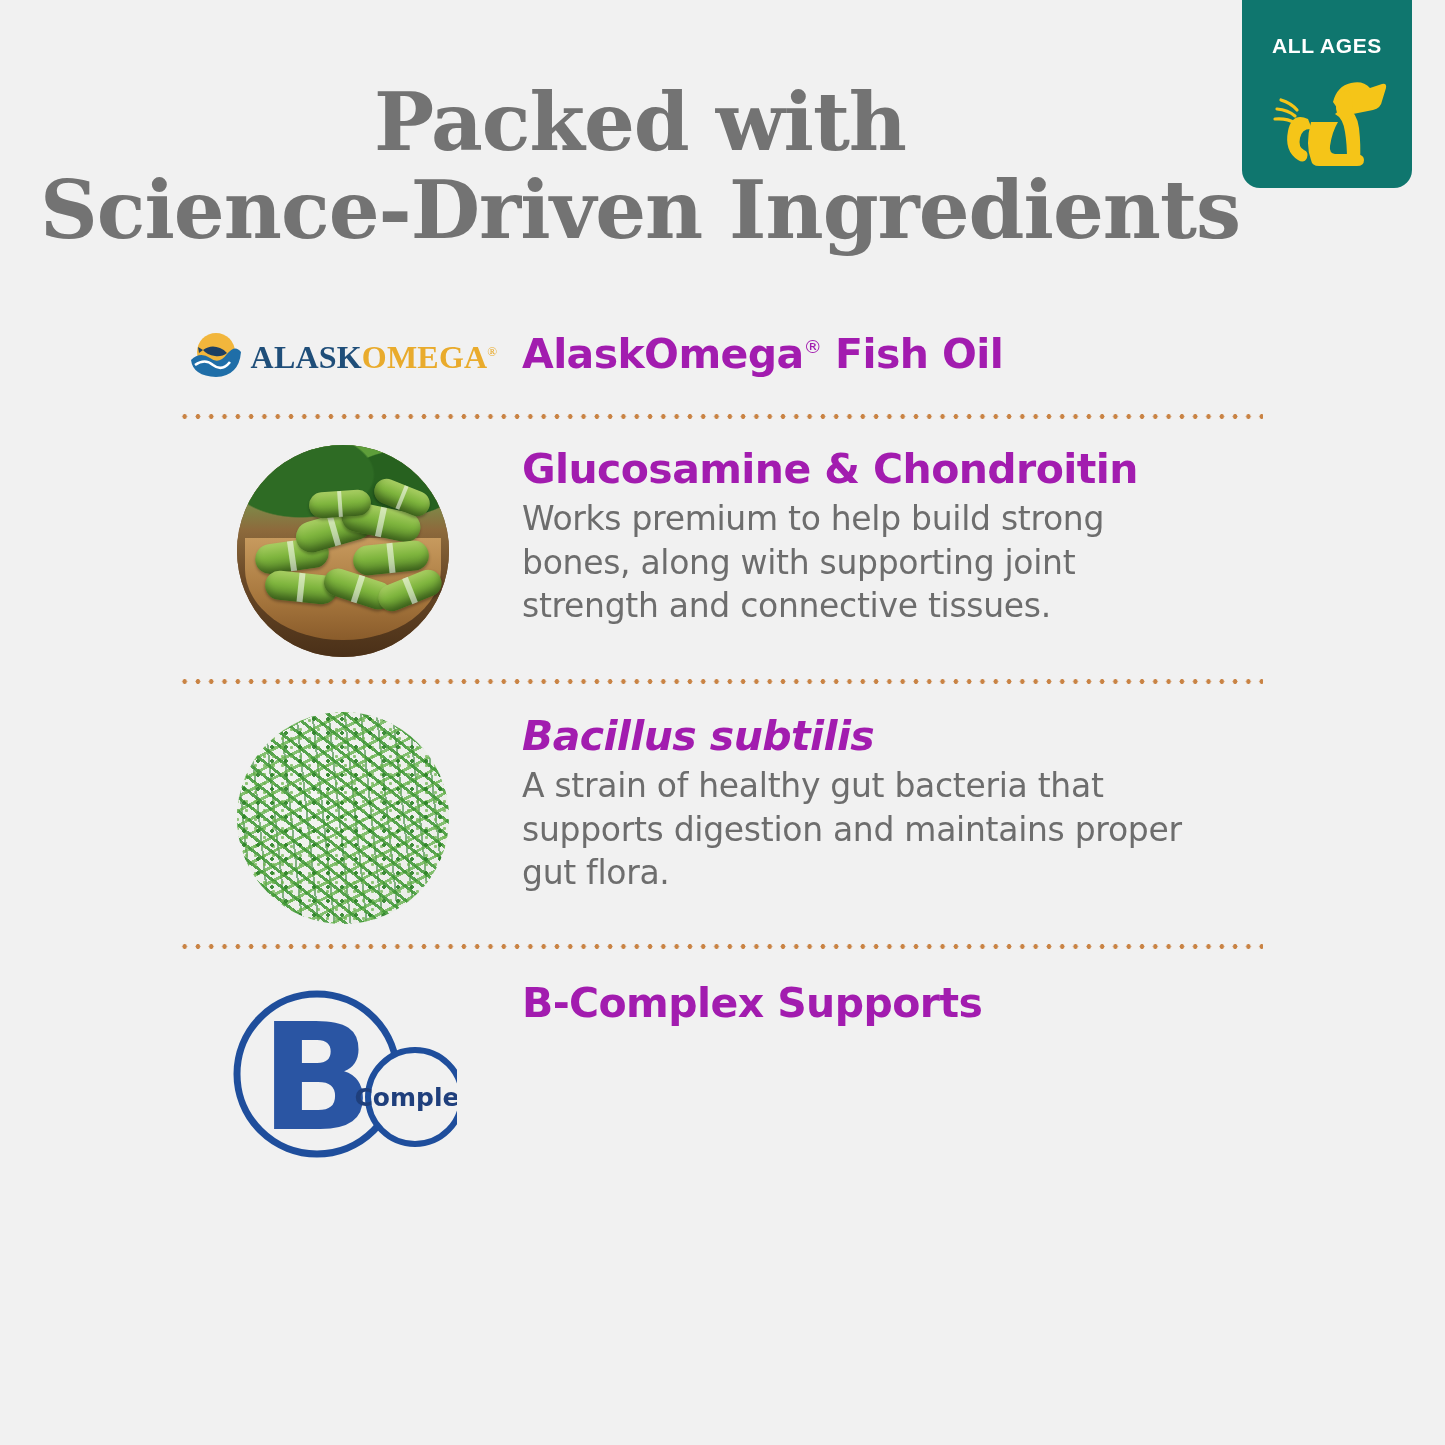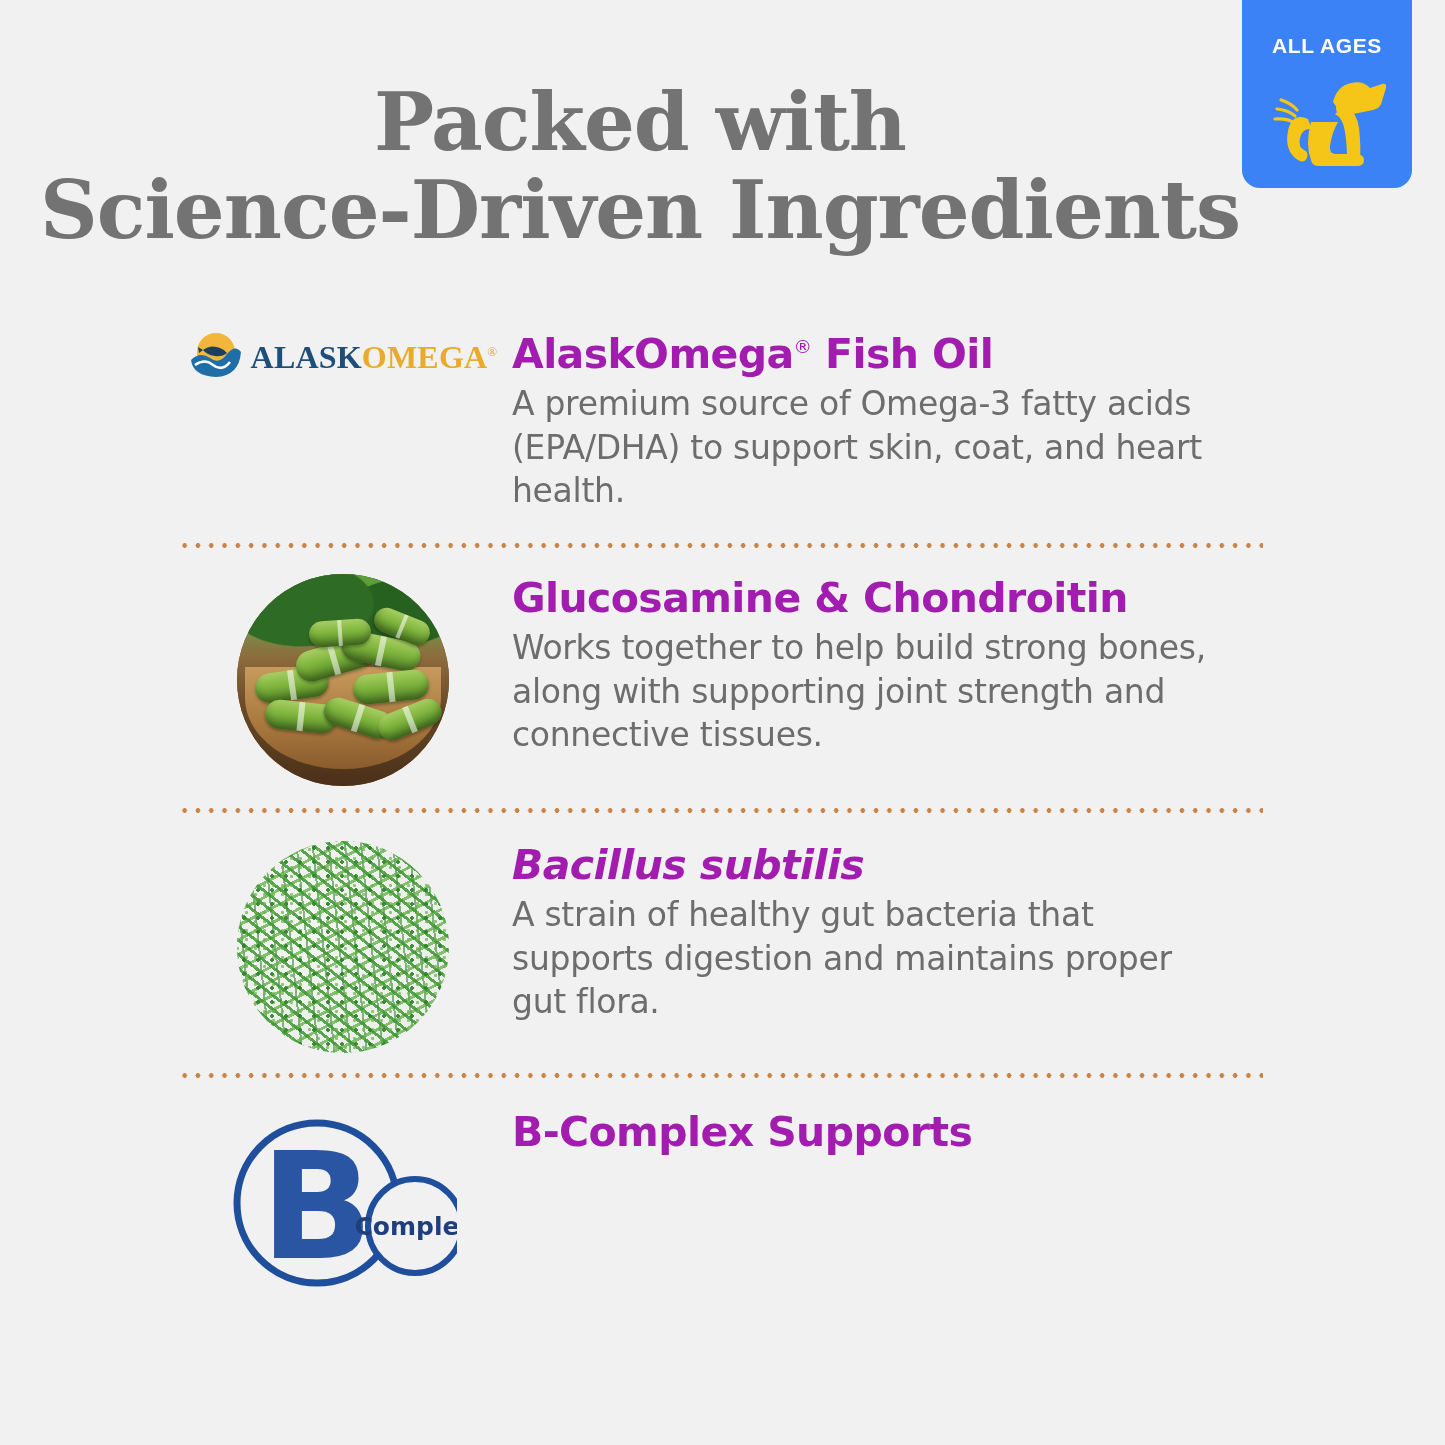--- a/index.html
+++ b/index.html
@@ -15,21 +15,21 @@
     position: relative;
   }
 
   
   .badge {
     position: absolute;
     left: 1242px;
     top: 0px;
     width: 170px;
     height: 188px;
-    background: #3b82f6;
+    background: #0f766e;
     border-radius: 0 0 18px 18px;
     box-sizing: border-box;
     overflow: hidden;
   }
   .badge-label {
     position: absolute;
     top: 34px;
     left: 0;
     width: 100%;
     text-align: center;
@@ -66,21 +66,21 @@
   
   .rows {
     position: absolute;
     left: 178px;
     top: 330px;
     width: 1085px;
   }
   .row {
     display: flex;
     align-items: flex-start;
-    gap: 4px;
+    gap: 14px;
   }
   .row-icon {
     width: 330px;
     flex: 0 0 330px;
     display: flex;
     align-items: center;
     justify-content: center;
   }
   .row-text {
     flex: 1 1 auto;
@@ -236,21 +236,20 @@
           <path d="M14 20 q8 -6 17 -2 q5 2 7 5 q-5 4 -12 3 q-8 -1 -12 -6z" fill="#1d3f63"></path>
           <path d="M14 20 l-5 -3 l1 6 z" fill="#1d3f63"></path>
         </svg>
         <div style="font-family:'Liberation Serif', serif; font-size:32px; letter-spacing:0.2px; white-space:nowrap;">
           <span style="color:#1f4e79; font-variant: small-caps; font-weight:600;">ALASK</span><span style="color:#e9ab2c; font-variant: small-caps; font-weight:600;">OMEGA</span><span style="color:#e9ab2c; font-size:13px; vertical-align:super;">®</span>
         </div>
       </div>
     </div>
     <div class="row-text">
       <h3 class="ing-title"><span>AlaskOmega</span><sup>®</sup><span> Fish Oil</span></h3>
-      <p class="ing-desc">A premium source of Omega-3 fatty acids (EPA/DHA) to support skin, coat, and heart health.</p>
     </div>
   </div>
 
   <div class="divider"></div>
 
   <div class="row row-2">
     <div class="row-icon">
       <div class="photo-circle cap-photo">
         <div class="leaf-bg"></div>
         <div class="bowl"></div>
@@ -260,21 +259,21 @@
         <div class="cap" style="width:80px;height:30px;left:104px;top:62px;transform:rotate(12deg);"></div>
         <div class="cap" style="width:76px;height:30px;left:116px;top:98px;transform:rotate(-6deg);"></div>
         <div class="cap" style="width:70px;height:28px;left:86px;top:130px;transform:rotate(18deg);"></div>
         <div class="cap" style="width:66px;height:27px;left:140px;top:132px;transform:rotate(-22deg);"></div>
         <div class="cap" style="width:62px;height:26px;left:72px;top:46px;transform:rotate(-4deg);"></div>
         <div class="cap" style="width:58px;height:25px;left:136px;top:40px;transform:rotate(22deg);"></div>
       </div>
     </div>
     <div class="row-text">
       <h3 class="ing-title">Glucosamine &amp; Chondroitin</h3>
-      <p class="ing-desc">Works together to help build strong bones, along with supporting joint strength and connective tissues.</p>
+      <p class="ing-desc">Works premium to help build strong bones, along with supporting joint strength and connective tissues.</p>
     </div>
   </div>
 
   <div class="divider"></div>
 
   <div class="row row-3">
     <div class="row-icon">
       <div class="photo-circle bact-photo">
         <div class="field"></div>
         <div class="dots"></div>

